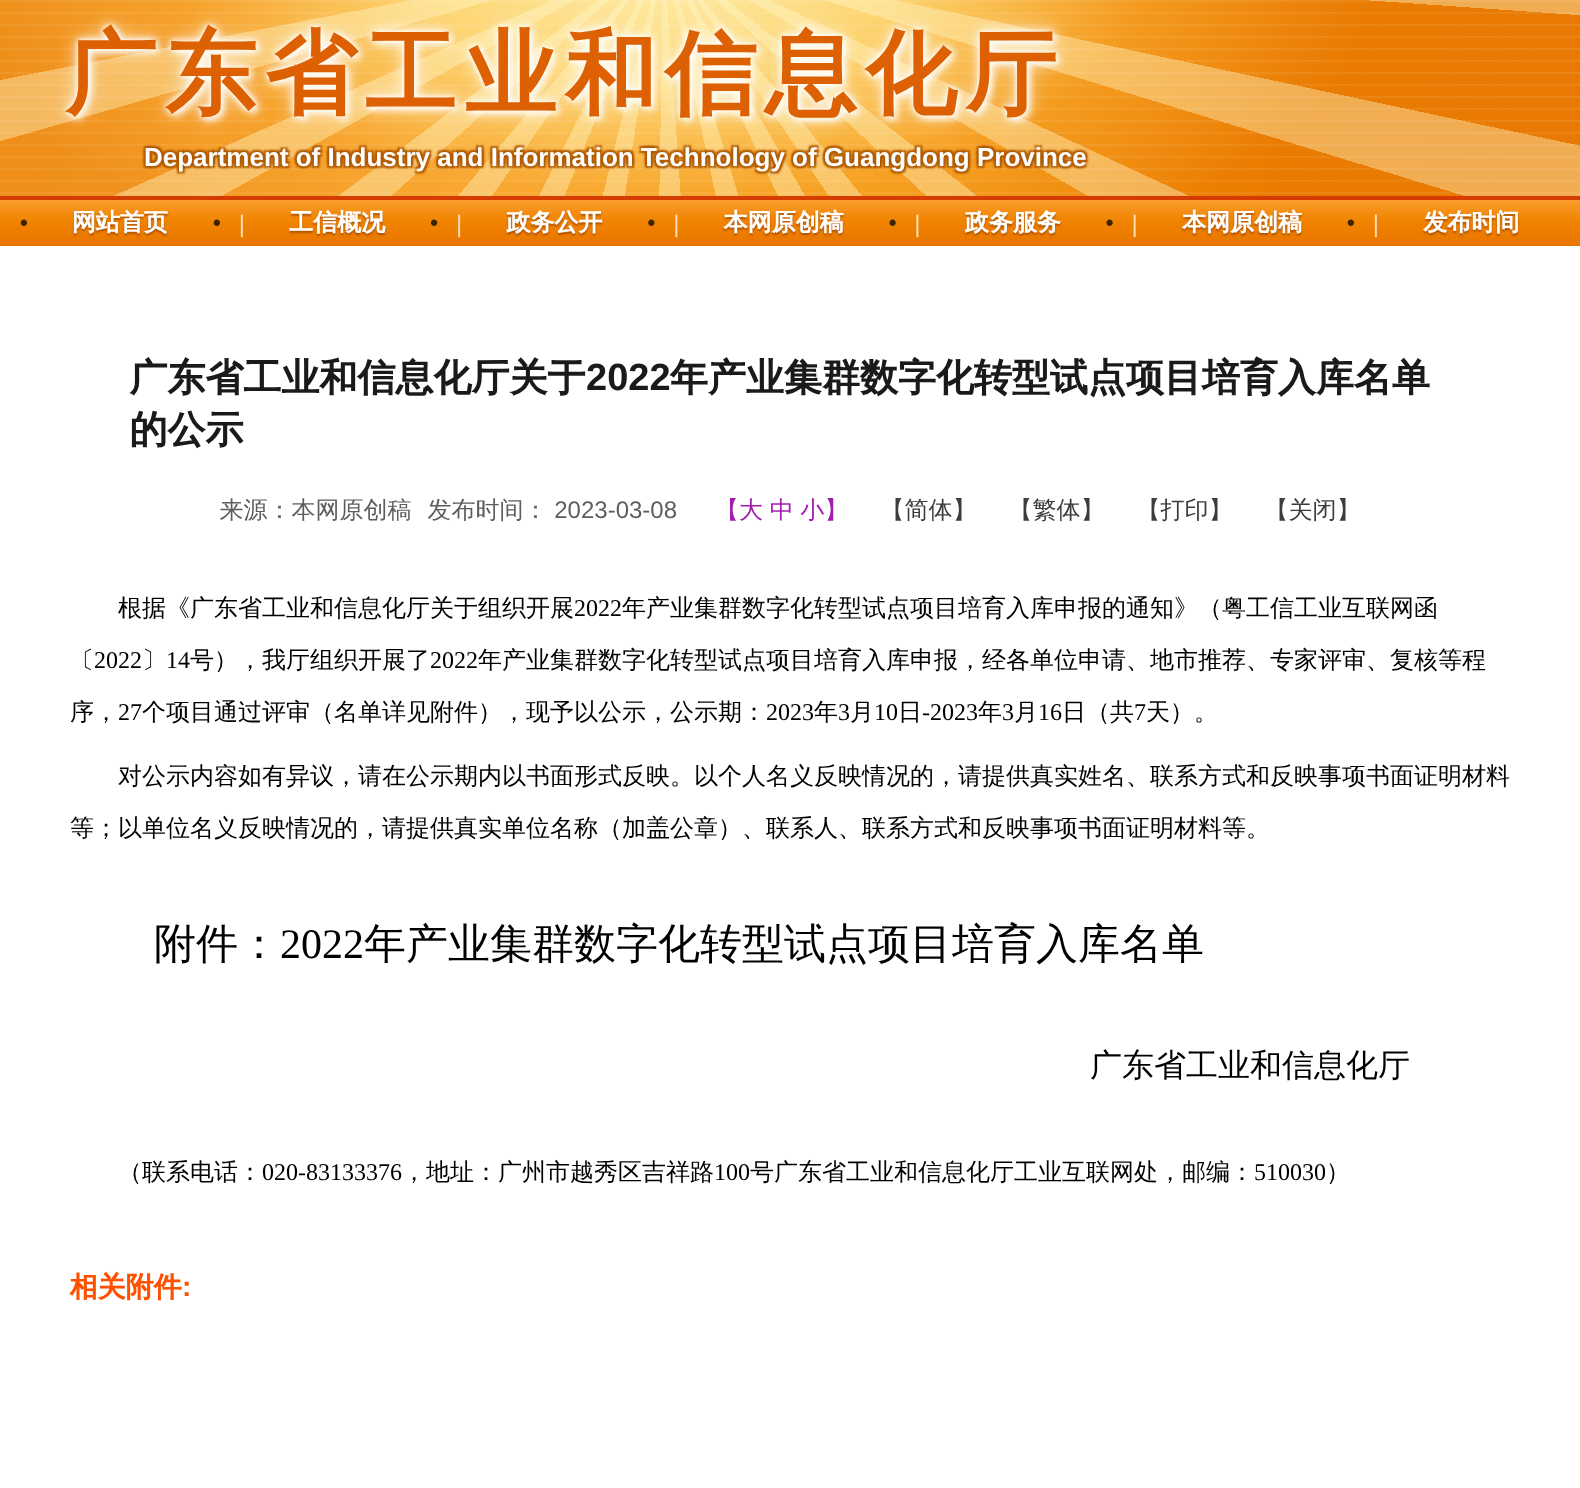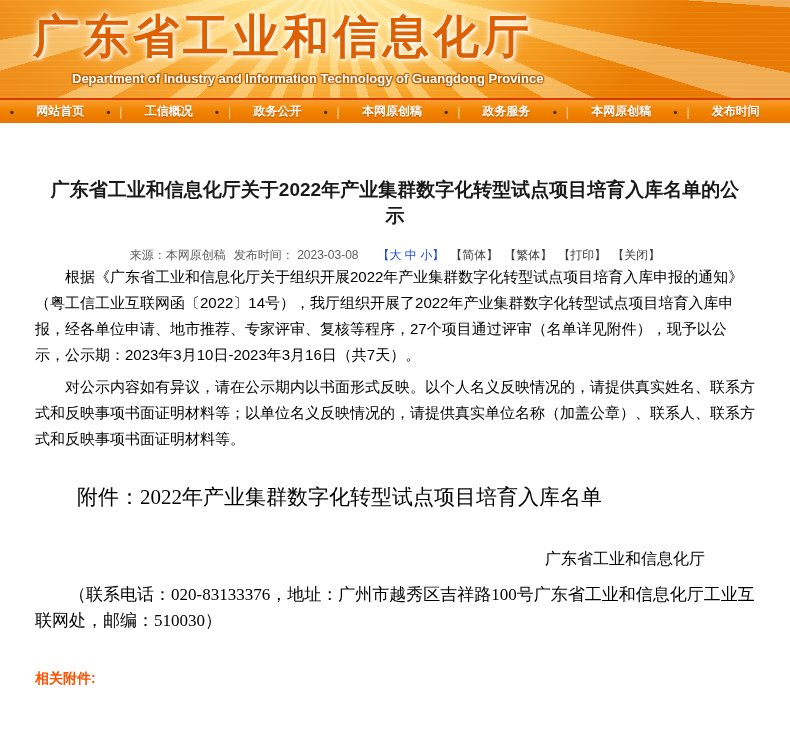--- a/index.html
+++ b/index.html
@@ -70,42 +70,43 @@
   .sep-bullet { color: #3d2400; font-size: 11px; }
   .sep-pipe { color: #ffddb5; font-weight: normal; }
 
   
   .content {
     width: 720px;
     margin: 0 auto;
     color: #000000;
   }
   .article-title {
-    margin: 54px 14px 0;
+    margin: 54px 30px 0;
     font-size: 19px;
     line-height: 26px;
     font-weight: bold;
-    text-align: center;
+    text-align: left;
     color: #1a1a1a;
     font-family: "Liberation Sans", "DejaVu Sans", sans-serif;
   }
   .article-meta {
     margin-top: 18px;
     text-align: center;
     font-size: 12px;
     color: #5d5d5d;
     white-space: nowrap;
   }
   .article-meta .gap { display: inline-block; width: 8px; }
-  .meta-control { color: #3c3c3c; text-decoration: none; cursor: pointer; margin-left: 6px; }
-  .meta-size-control { color: #1d4ed8; margin-left: 19px; cursor: pointer; }
+  .meta-control { color: #3c3c3c; text-decoration: none; cursor: pointer; margin-left: 16px; }
+  .meta-size-control { color: #a21caf; margin-left: 19px; cursor: pointer; }
 
   .body-text {
-    font-family: Liberation Sans, sans-serif;
-    font-size: 15px;
+    margin-top: 27px;
+    font-family: Liberation Serif, serif;
+    font-size: 12px;
     line-height: 26px;
   }
   .body-text p { margin: 0 0 6px 0; text-indent: 2em; }
 
   .attachment-line {
     margin-top: 32px;
     font-family: "Liberation Serif", "DejaVu Serif", serif;
     font-size: 21px;
     line-height: 26px;
     text-indent: 2em;
@@ -122,23 +123,23 @@
   .signature-date {
     margin-top: 7px;
     text-align: right;
     padding-right: 92px;
     font-family: "Liberation Serif", "DejaVu Serif", serif;
     font-size: 16px;
     line-height: 26px;
   }
 
   .contact-info {
-    margin-top: 10px;
-    font-family: "Liberation Serif", "DejaVu Serif", serif;
-    font-size: 17px;
+    margin-top: 26px;
+    font-family: "Liberation Serif", "DejaVu Serif", serif;
+    font-size: 12px;
     line-height: 26px;
     text-indent: 2em;
   }
 
   
   .related-heading {
     margin-top: 36px;
     font-size: 14px;
     font-weight: bold;
     color: #ff5000;

